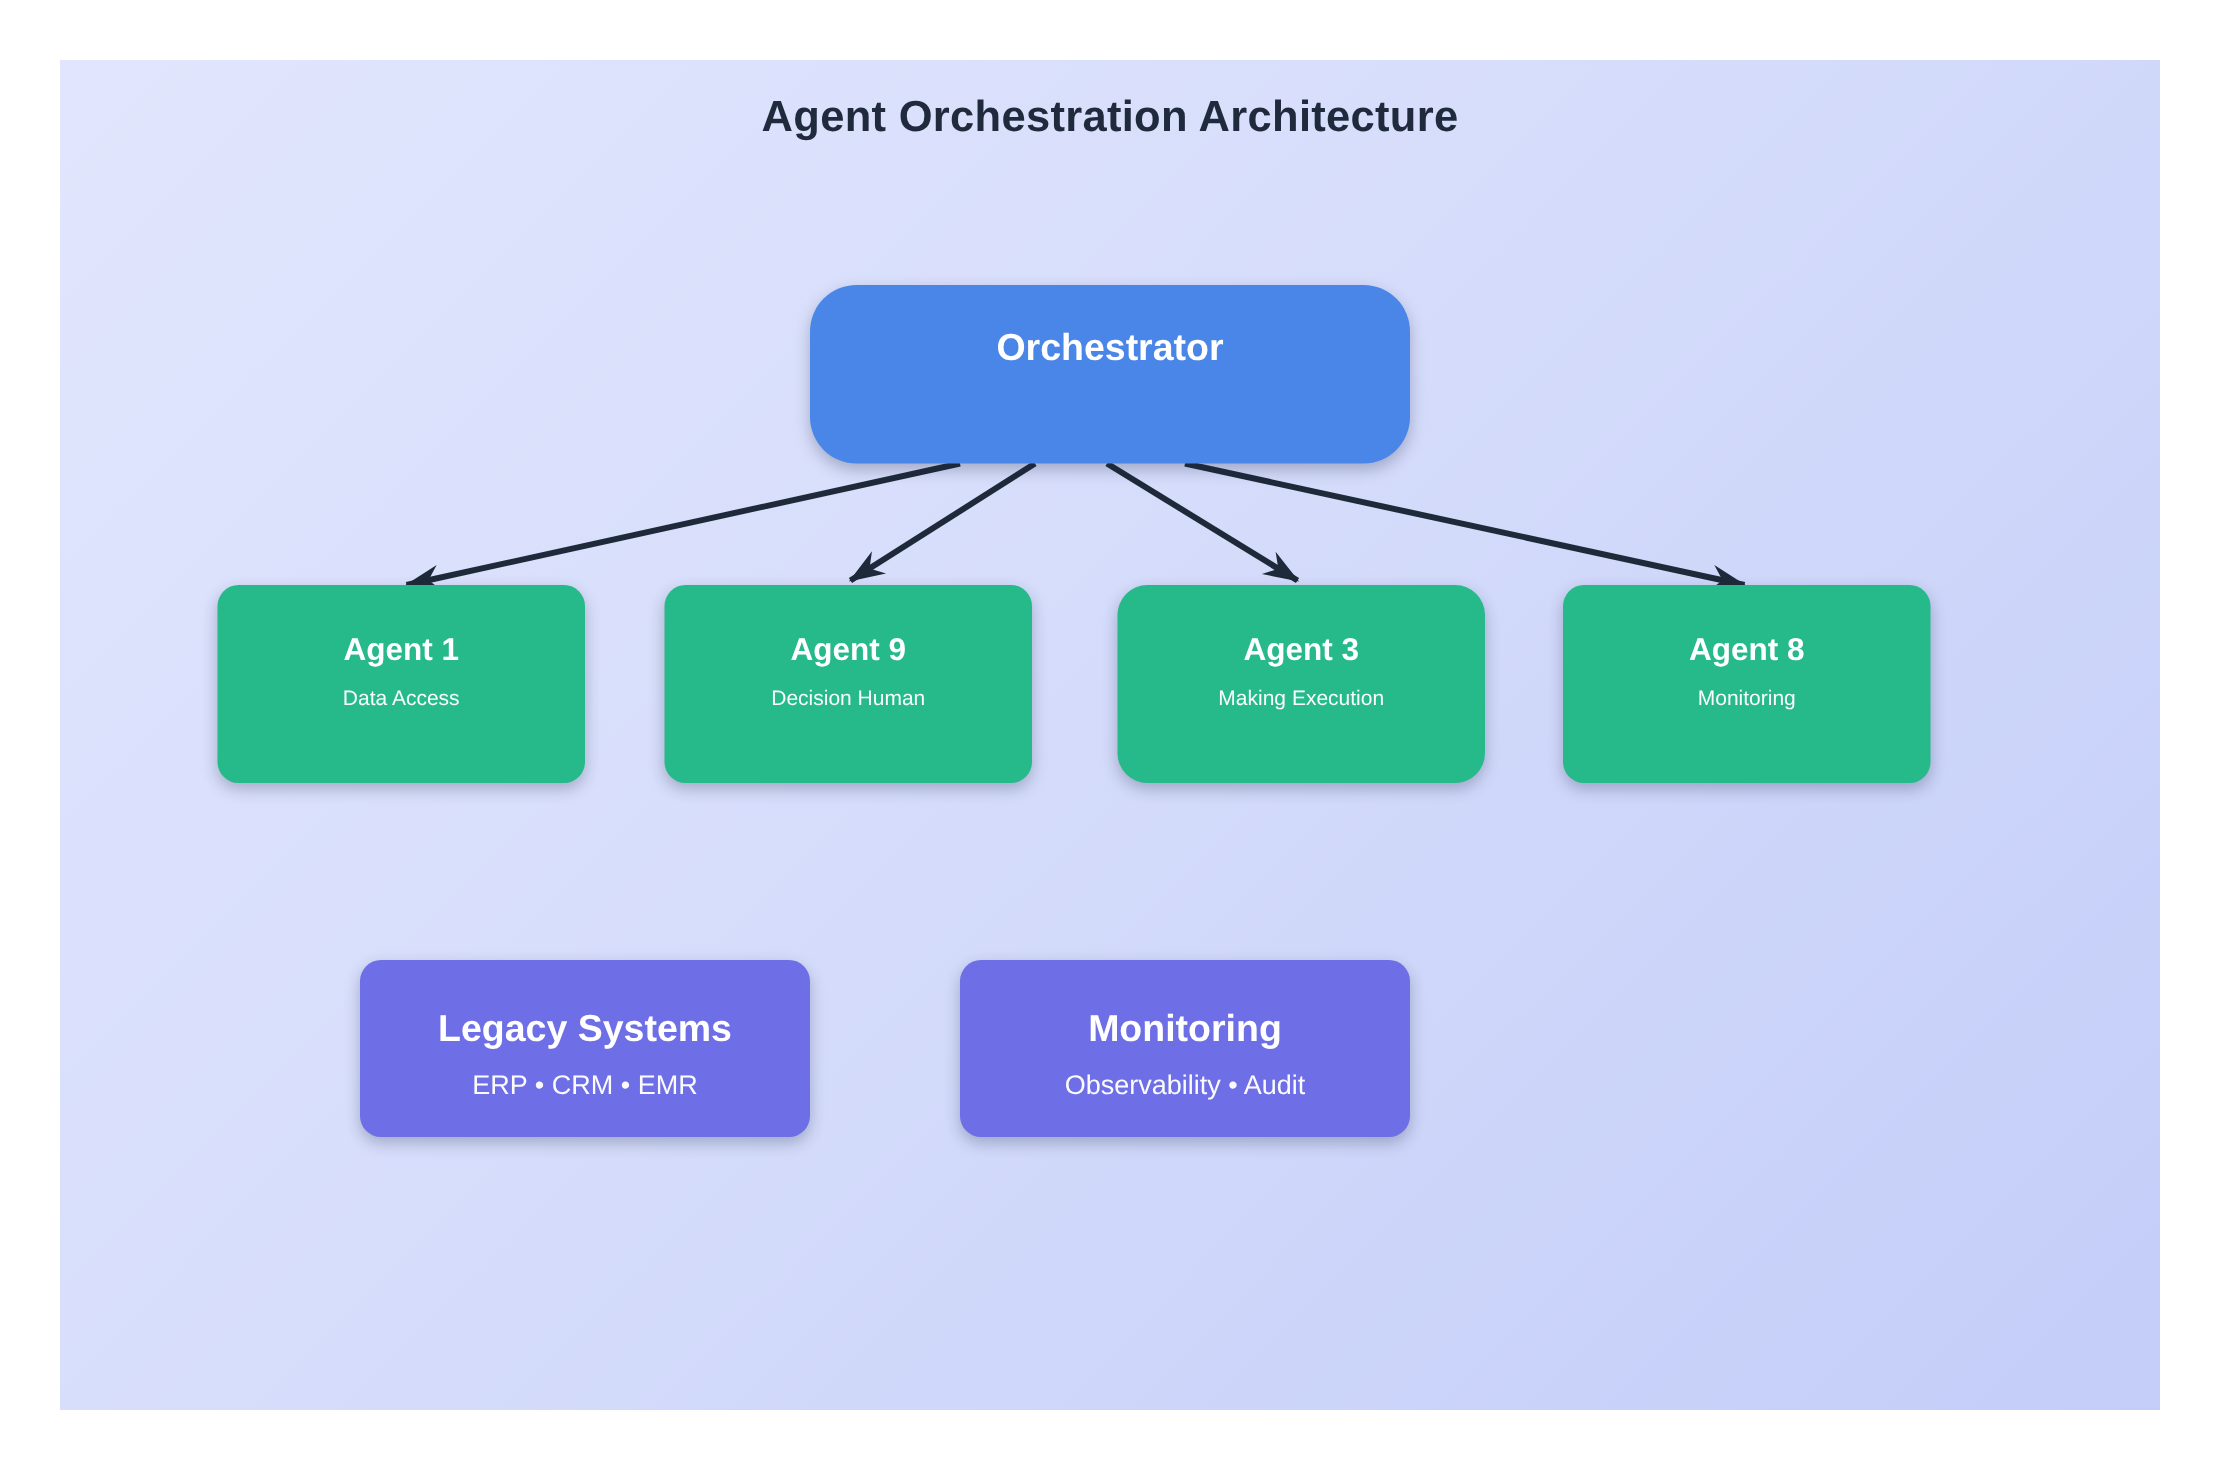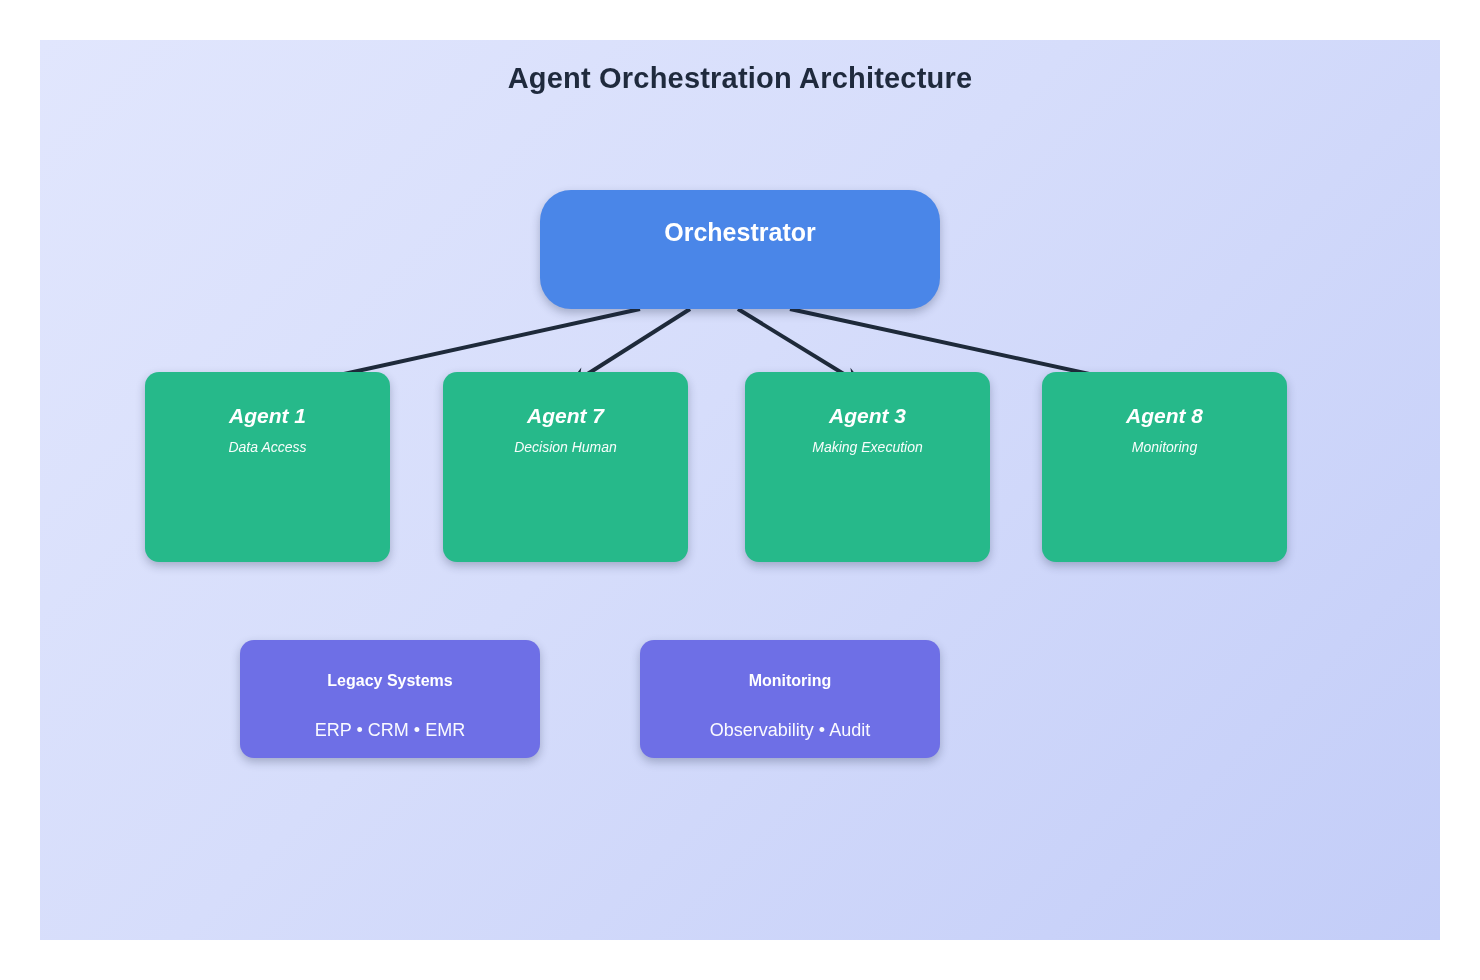--- a/index.html
+++ b/index.html
@@ -46,38 +46,37 @@
   .orchestrator {
     left: 500px; top: 150px;
     width: 400px; height: 119px;
     padding-top: 27px;
     border-radius: 31px;
   }
   .orchestrator .node-title { font-size: 25px; margin-bottom: 12px; }
   .orchestrator .node-subtitle { font-size: 15.5px; }
 
   .agent {
-    top: 332px;
-    width: 245px; height: 190px;
+    top: 350px;
+    width: 245px; height: 132px;
     padding-top: 31px;
-    font-style: italic;
   }
   .agent .node-title { font-size: 21px; margin-bottom: 11px; }
   .agent .node-subtitle { font-size: 14px; }
   .agent-1 { left: 105px; }
   .agent-2 { left: 403px; }
   .agent-3 { left: 705px; }
   .agent-4 { left: 1002px; }
 
   .system {
     top: 600px;
     width: 300px; height: 118px;
     padding-top: 31px;
   }
-  .system .node-title { font-size: 16px; margin-bottom: 29px; }
+  .system .node-title { font-size: 25px; margin-bottom: 11px; }
   .system .node-subtitle { font-size: 18px; }
   .system-1 { left: 200px; }
   .system-2 { left: 600px; }
   .system-3 { left: 1000px; }
 
   .arrows {
     position: absolute;
     left: 0; top: 0;
     width: 1400px; height: 900px;
     pointer-events: none;
@@ -105,25 +104,25 @@
   <div class="node orchestrator" style="background: rgb(74, 134, 232);">
     <div class="node-title">Orchestrator</div>
   </div>
 
   <div class="node agent agent-1" style="background: rgb(38, 185, 138);">
     <div class="node-title">Agent 1</div>
     <div class="node-subtitle">Data Access</div>
   </div>
 
   <div class="node agent agent-2" style="background: rgb(38, 185, 138);">
-    <div class="node-title">Agent 7</div>
+    <div class="node-title">Agent 9</div>
     <div class="node-subtitle">Decision Human</div>
   </div>
 
-  <div class="node agent agent-3" style="background: rgb(38, 185, 138);">
+  <div class="node agent agent-3" style="background: rgb(38, 185, 138); border-radius: 20px;">
     <div class="node-title">Agent 3</div>
     <div class="node-subtitle">Making Execution</div>
   </div>
 
   <div class="node agent agent-4" style="background: rgb(38, 185, 138);">
     <div class="node-title">Agent 8</div>
     <div class="node-subtitle">Monitoring</div>
   </div>
 
   <div class="node system system-1" style="background: rgb(110, 111, 230);">

